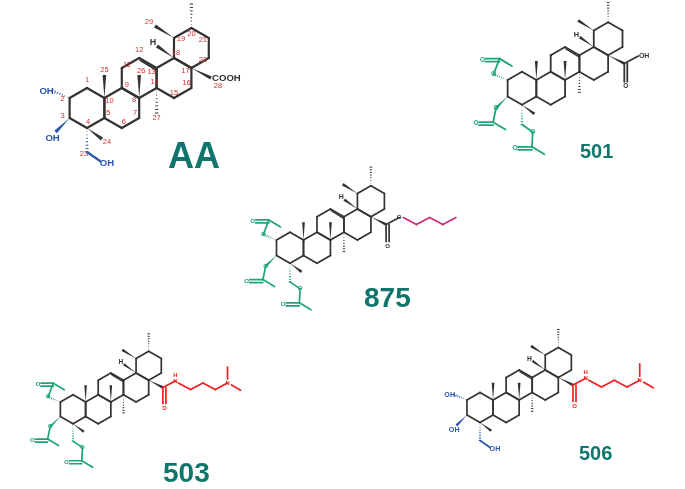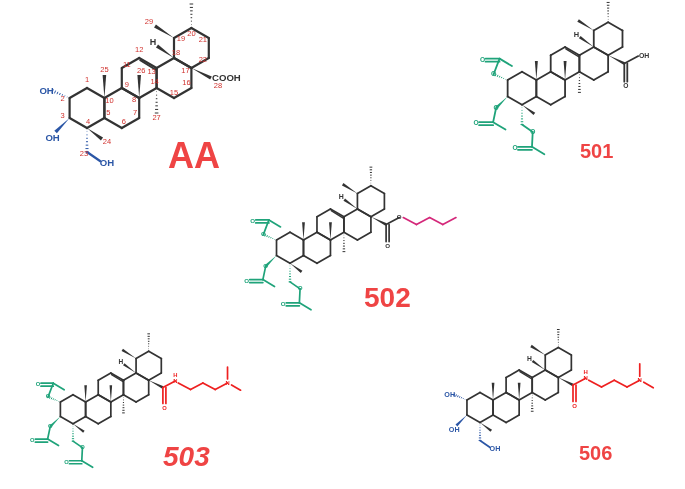--- a/index.html
+++ b/index.html
@@ -1,21 +1,21 @@
 <!DOCTYPE html>
 <html><head>
 <meta charset="utf-8">
 <style>
   html, body { margin: 0; padding: 0; background: #ffffff; }
   body { width: 685px; height: 489px; position: relative; overflow: hidden; font-family: "Liberation Sans", sans-serif; }
   #canvas { position: absolute; left: 0; top: 0; width: 685px; height: 489px; }
   .bond { stroke-linecap: round; stroke-linejoin: round; fill: none; }
   .atom-label { font-family: "Liberation Sans", sans-serif; font-weight: 700; }
   .num-label { font-family: "Liberation Sans", sans-serif; font-weight: 400; fill: #d0312d; }
-  .compound-label { position: absolute; font-family: "Liberation Sans", sans-serif; font-weight: 700; color: #ef4444; line-height: 1; }
+  .compound-label { position: absolute; font-family: "Liberation Sans", sans-serif; font-weight: 700; color: #0f766e; line-height: 1; }
 </style>
 </head>
 <body>
 
 <svg id="canvas" viewBox="0 0 685 489" xmlns="http://www.w3.org/2000/svg">
     <g>
       <line x1="87" y1="88" x2="69.6" y2="98" stroke="#333333" stroke-width="2.2" class="bond"></line>
       <line x1="69.6" y1="98" x2="69.6" y2="118" stroke="#333333" stroke-width="2.2" class="bond"></line>
       <line x1="69.6" y1="118" x2="87" y2="128" stroke="#333333" stroke-width="2.2" class="bond"></line>
       <line x1="87" y1="128" x2="104.4" y2="118" stroke="#333333" stroke-width="2.2" class="bond"></line>
@@ -532,15 +532,15 @@
       <line x1="614.25" y1="380.25" x2="627" y2="387" stroke="#ee2020" stroke-width="1.7" class="bond"></line>
       <line x1="627" y1="387" x2="639.75" y2="380.25" stroke="#ee2020" stroke-width="1.7" class="bond"></line>
       <text x="639.75" y="380.25" fill="#ee2020" font-size="6" class="atom-label" text-anchor="middle" dominant-baseline="middle">N</text>
       <line x1="639.75" y1="376.25" x2="639.75" y2="363.75" stroke="#ee2020" stroke-width="1.7" class="bond"></line>
       <line x1="643.75" y1="382.25" x2="653.25" y2="387.75" stroke="#ee2020" stroke-width="1.7" class="bond"></line>
     </g>
   </svg>
 
 <div class="compound-label" style="left:168px;top:138px;font-size:36px;">AA</div>
 <div class="compound-label" style="left:580px;top:141px;font-size:20px;">501</div>
-<div class="compound-label" style="left:364px;top:284px;font-size:28px;">502</div>
-<div class="compound-label" style="left:163px;top:443px;font-size:28px;font-style:italic;">503</div>
+<div class="compound-label" style="left:364px;top:284px;font-size:28px;">875</div>
+<div class="compound-label" style="left:163px;top:459px;font-size:28px;">503</div>
 <div class="compound-label" style="left:579px;top:443px;font-size:20px;">506</div>
 
 </body></html>

